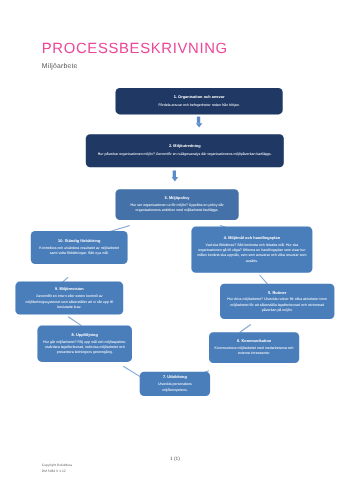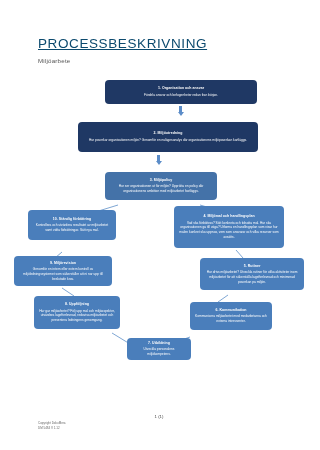--- a/index.html
+++ b/index.html
@@ -7,21 +7,21 @@
     width:318px;height:450px;overflow:hidden;
     background:#ffffff;
     font-family:"Liberation Sans", sans-serif;
     -webkit-font-smoothing:antialiased;
   }
   .page{position:relative;width:318px;height:450px;background:#fff;}
 
   
   .doc-title{
     position:absolute;left:38px;top:36px;
-    font-size:13.5px;letter-spacing:.6px;color:#0c4a6e;font-weight:400;text-decoration:underline;
+    font-size:13.5px;letter-spacing:.6px;color:#ec4899;font-weight:400;
   }
   .doc-subtitle{
     position:absolute;left:38px;top:57px;
     font-size:6.2px;color:#555;letter-spacing:.2px;
   }
 
   
   .node{
     position:absolute;box-sizing:border-box;
     border-radius:4px;color:#fff;text-align:center;

